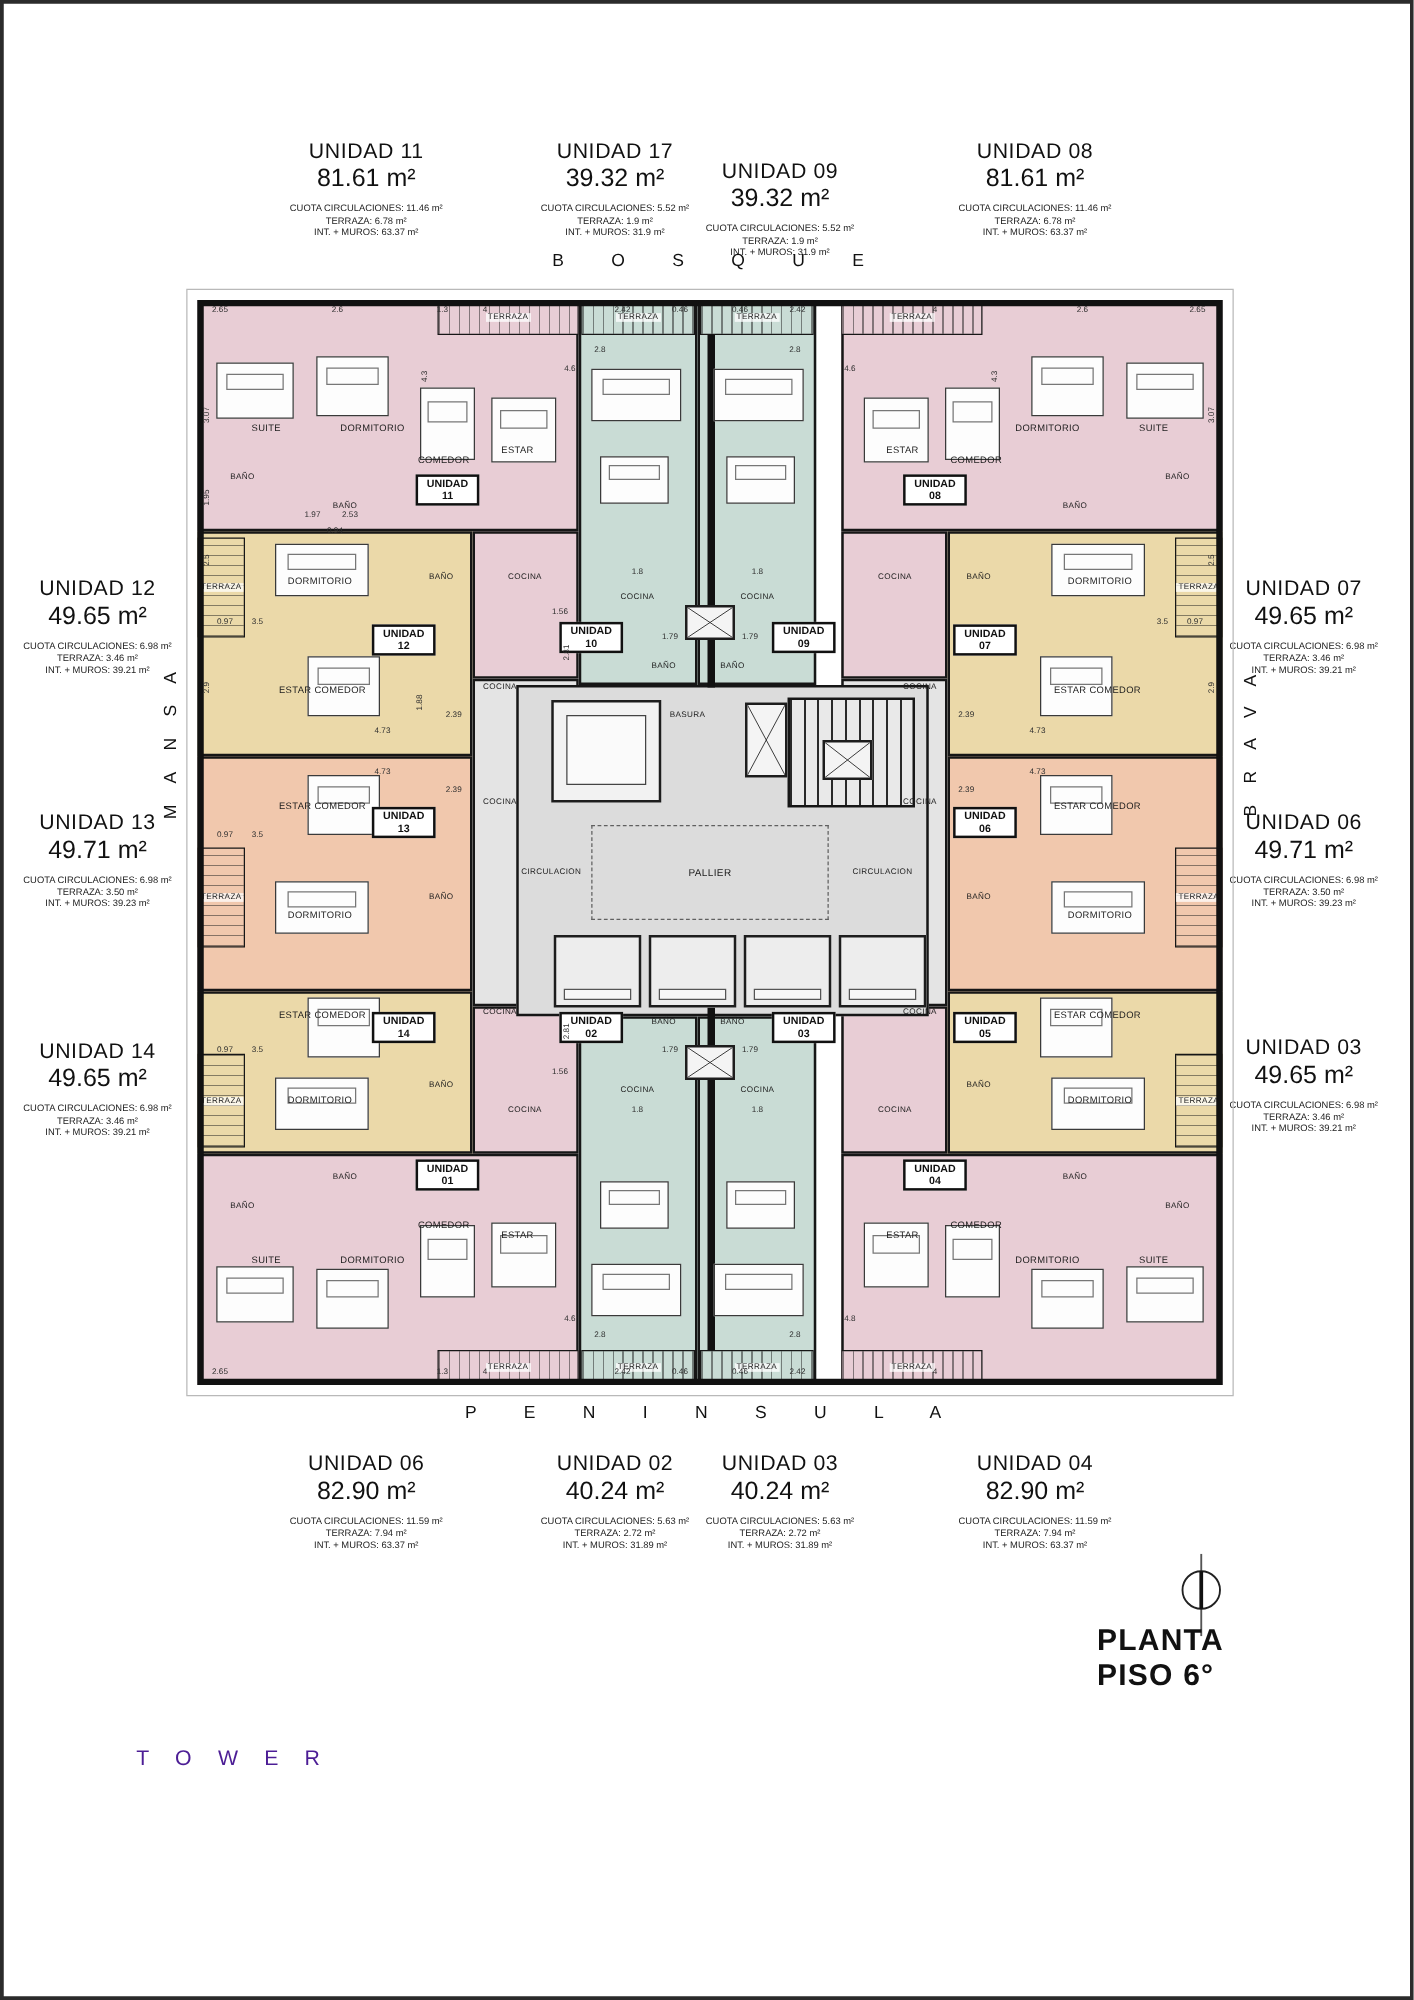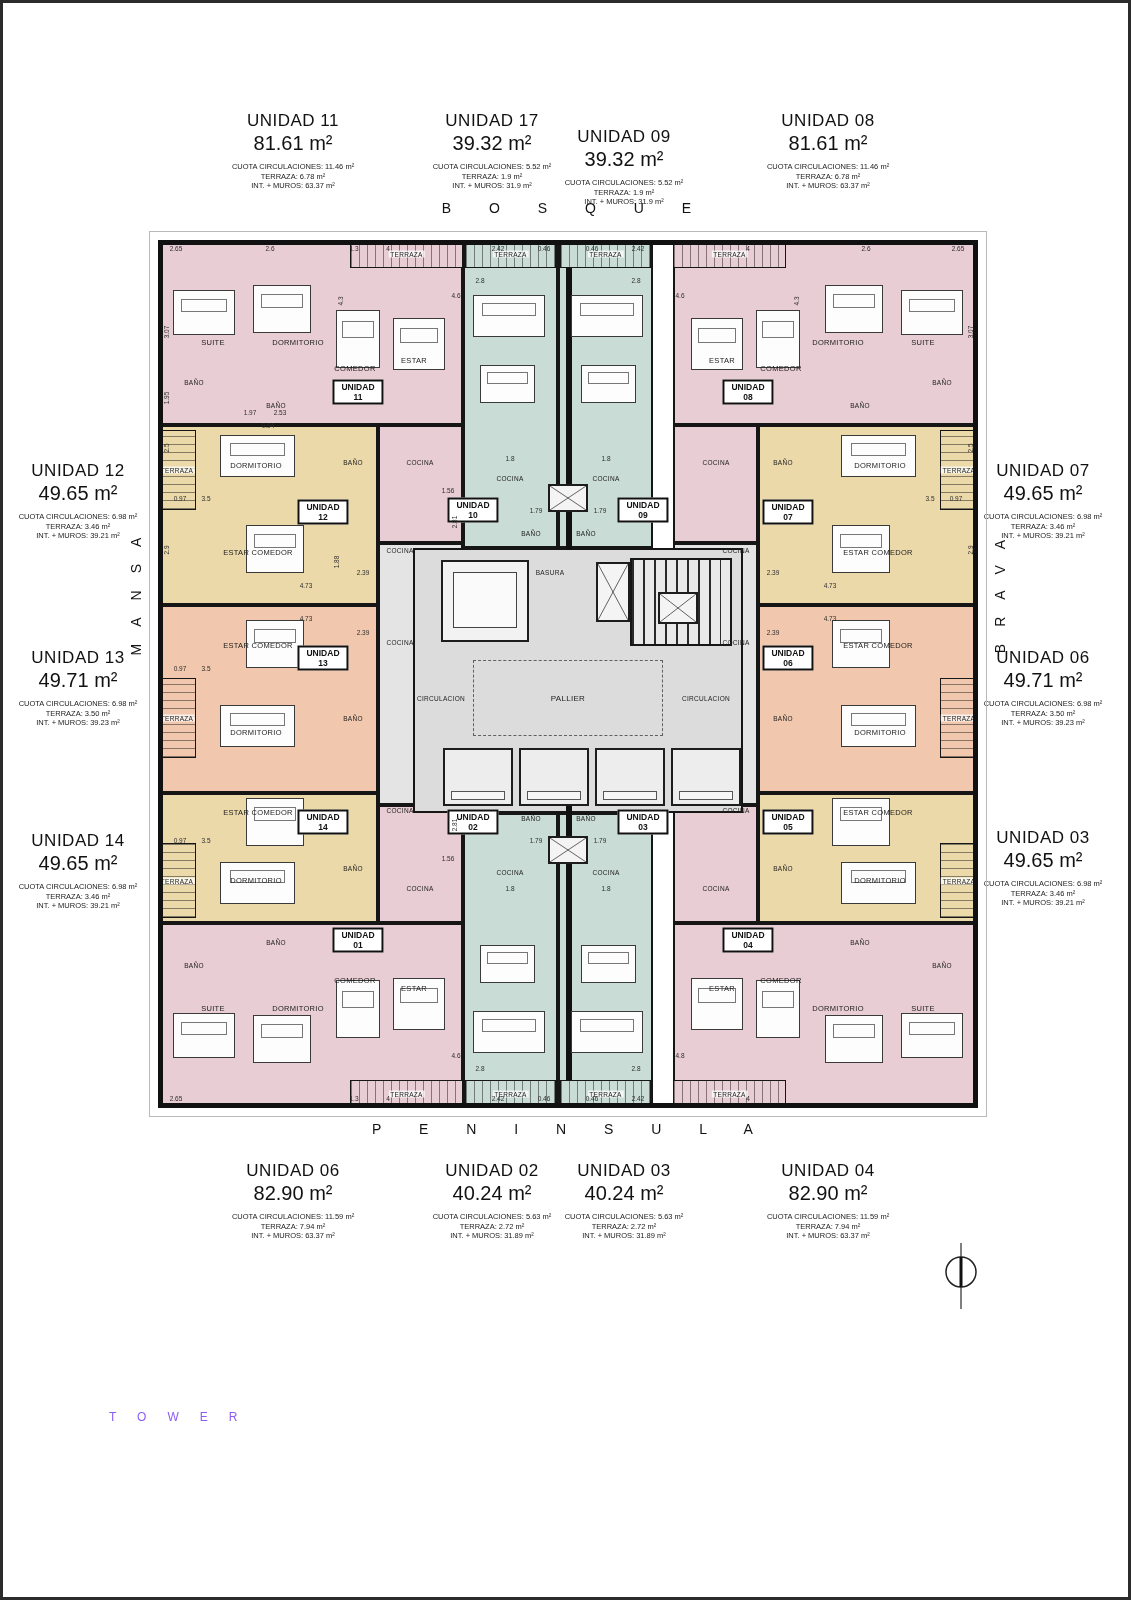--- a/index.html
+++ b/index.html
@@ -39,21 +39,21 @@
           background-image:repeating-linear-gradient(90deg,#2a2a2a 0 1.5px,transparent 1.5px 11px);}
   .xbox{position:absolute;border:2px solid #1d1d1d;background:#f4f4f4;box-sizing:border-box;}
   .xbox svg{display:block;width:100%;height:100%;}
   .pallier-box{position:absolute;border:1.5px dashed #606060;box-sizing:border-box;}
   
   .sheet-title{position:absolute;transform:translateX(-50%);font-size:24px;font-weight:bold;letter-spacing:1px;}
   .compass{position:absolute;transform:translateX(-50%);}
   .logo{position:absolute;text-align:left;}
   .logo-word{font-family:"DejaVu Serif","Liberation Serif",serif;font-size:78px;line-height:70px;color:#1a1a1a;letter-spacing:2px;}
   .logo-dot{display:inline-block;width:11px;height:11px;border-radius:50%;background:#1a1a1a;vertical-align:38px;margin:0 2px;}
-  .logo-sub{margin-top:22px;font-size:12px;letter-spacing:21px;color:#8b5cf6;padding-left:6px;}
+  .logo-sub{margin-top:9px;font-size:17px;letter-spacing:21px;color:#4c1d95;padding-left:6px;}
 </style>
 </head>
 <body>
 
 <div class="page">
 
   <div class="info-block" style="left:290px;top:108px">
     <div class="info-title">UNIDAD 11</div>
     <div class="info-area">81.61 m²</div>
     <div class="info-line">CUOTA CIRCULACIONES: 11.46 m²</div>
@@ -439,18 +439,19 @@
       <div class="dim" style="left: 522px; top: 815px;">4.8</div>
     </div>
 
   <div class="compass" style="left:958px;top:1240px">
     <svg width="44" height="66" viewBox="0 0 44 66">
       <line x1="22" y1="0" x2="22" y2="66" stroke="#555" stroke-width="1.5"></line>
       <circle cx="22" cy="29" r="15" fill="none" stroke="#222" stroke-width="1.5"></circle>
       <line x1="22" y1="14" x2="22" y2="44" stroke="#111" stroke-width="3"></line>
     </svg>
   </div>
+  <div class="sheet-title" style="left:958px;top:1296px">PLANTA PISO 6°</div>
 
   <div class="logo" style="left:100px;top:1385px">
     <div class="logo-sub">TOWER</div>
   </div>
 
 </div>
 
 </body></html>

